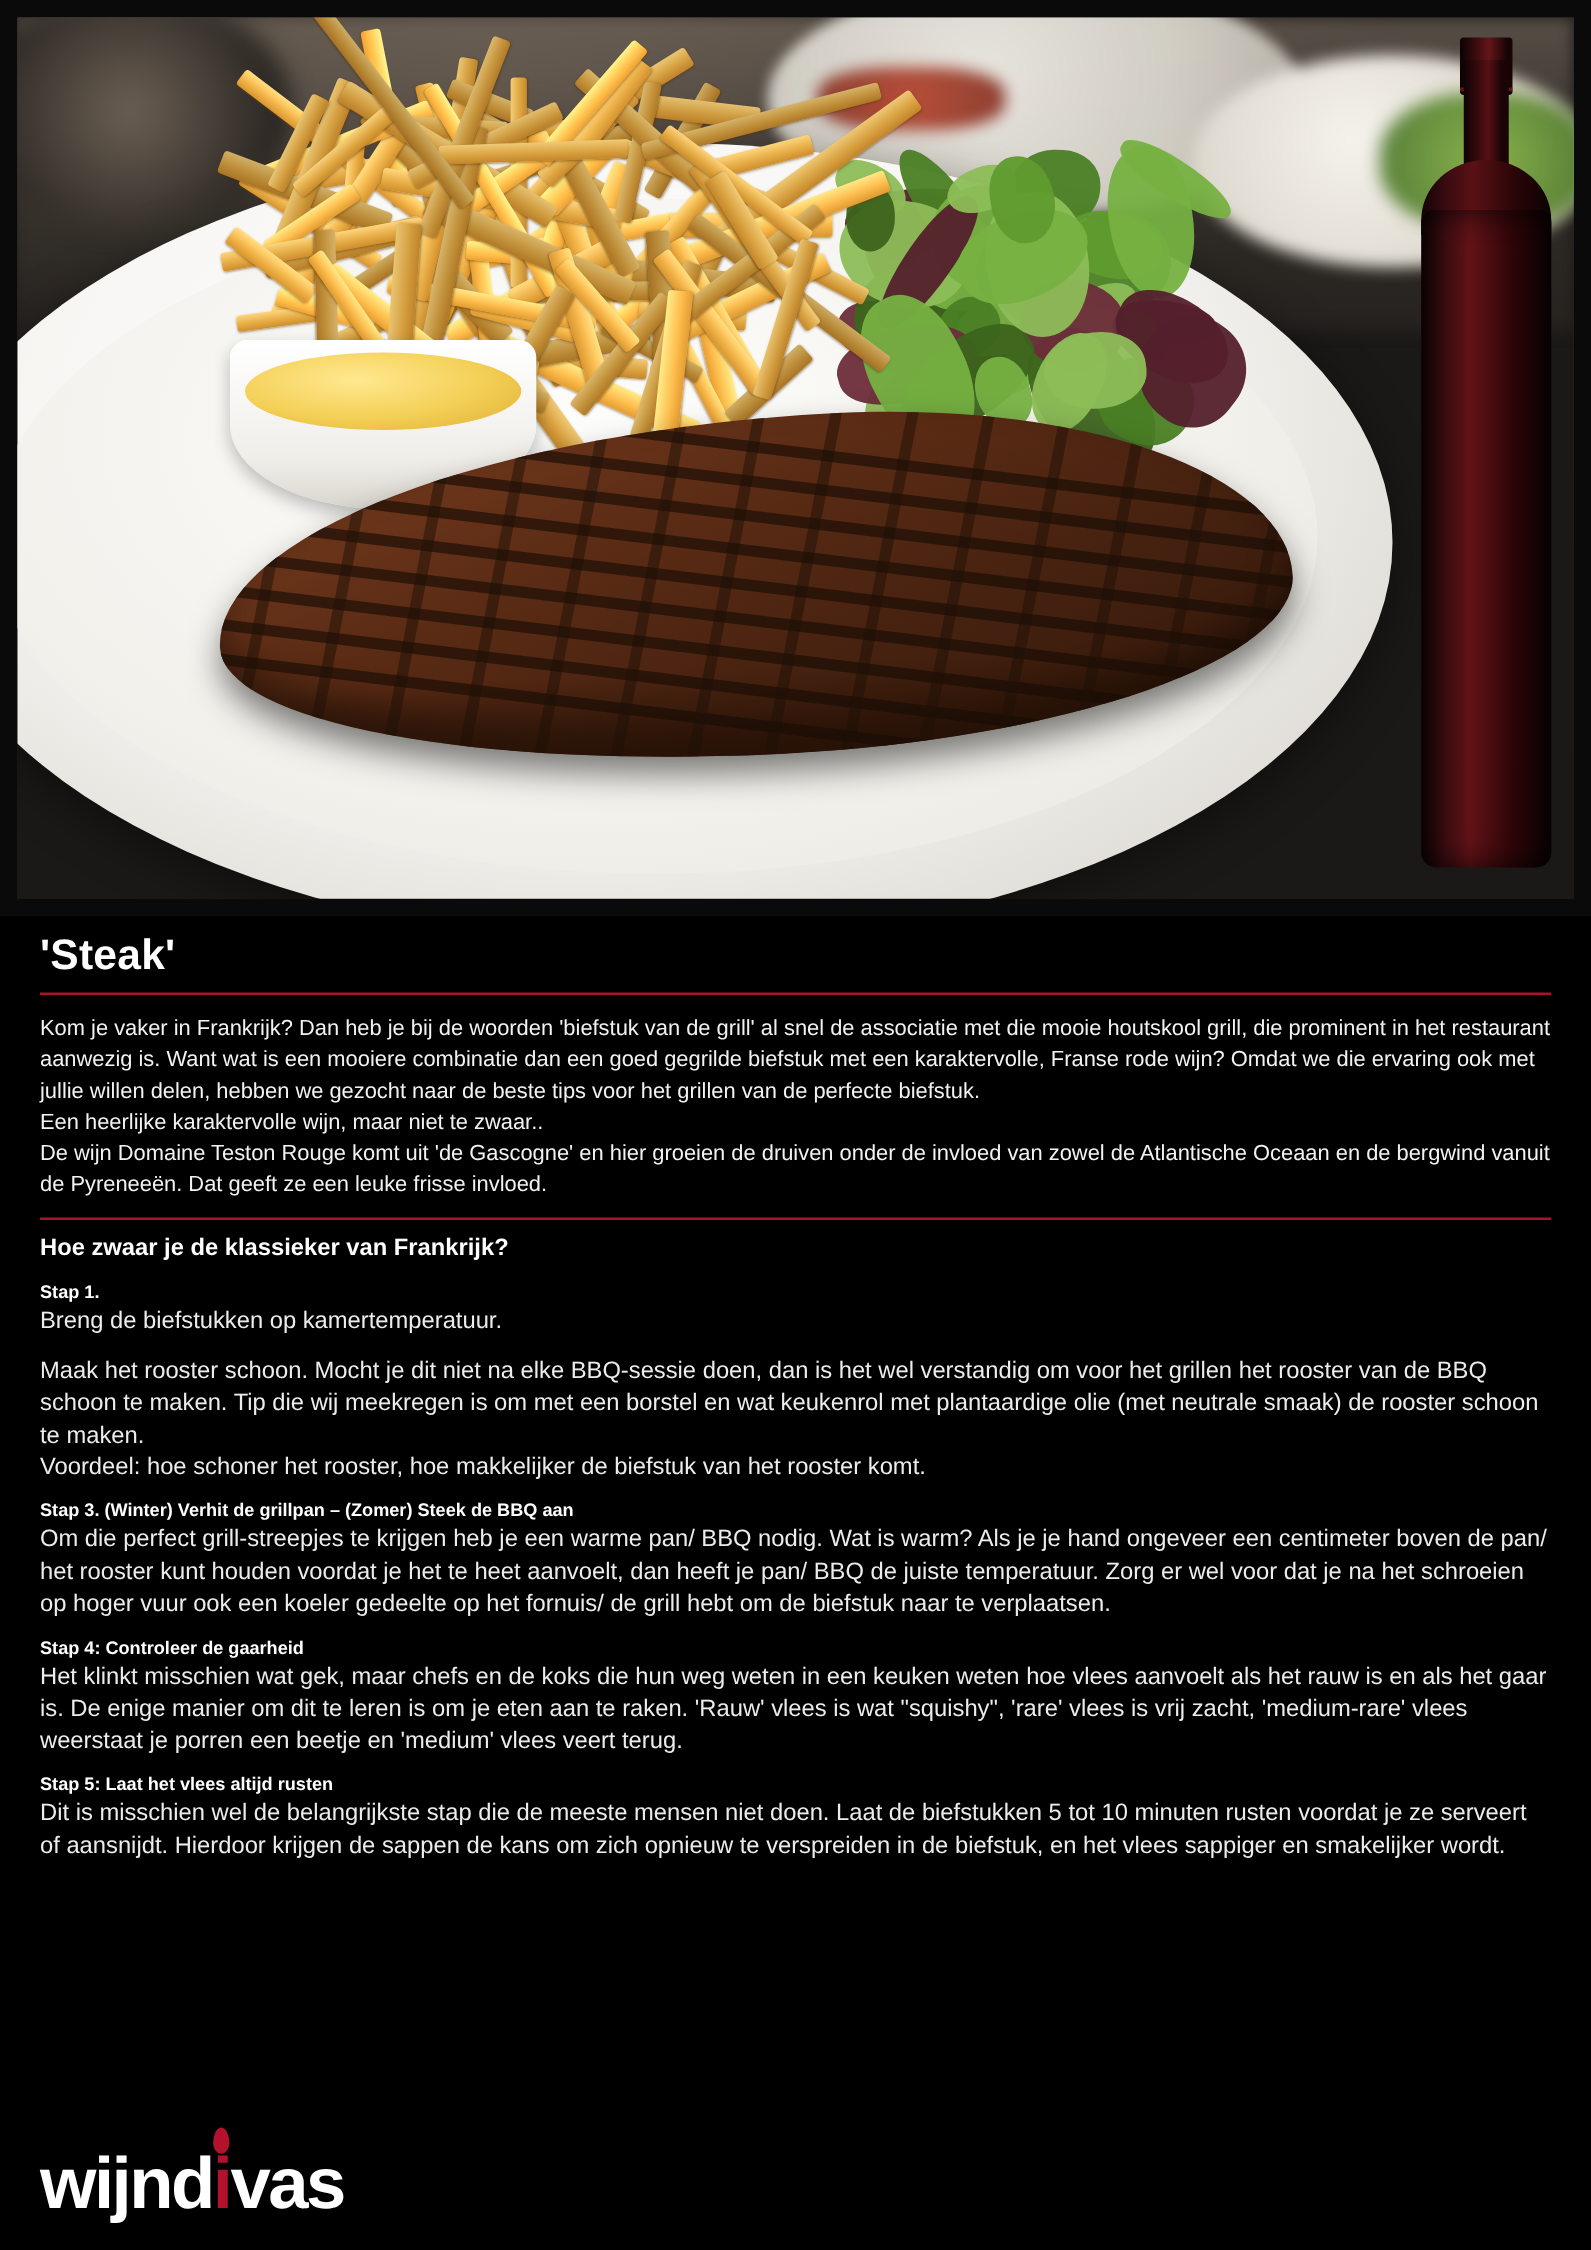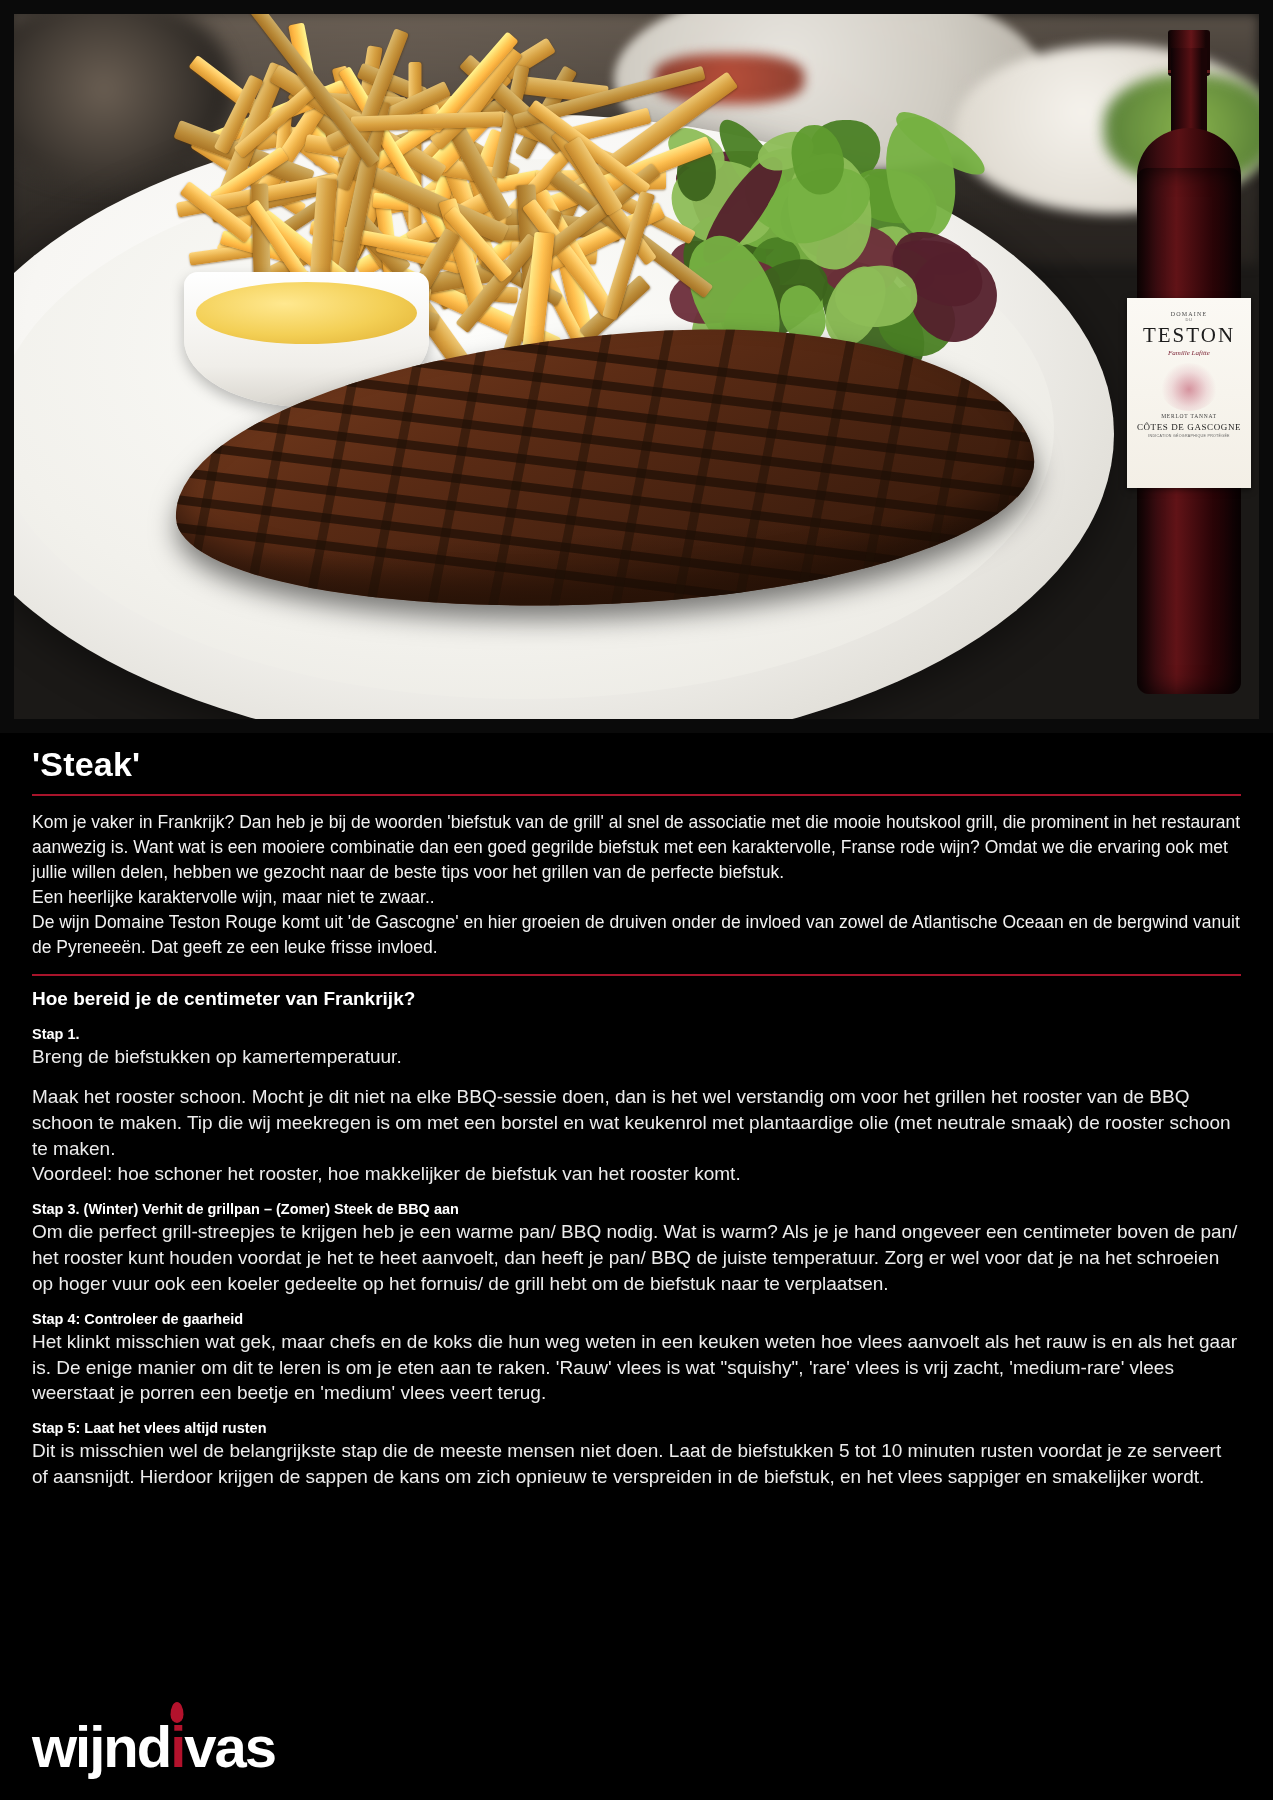--- a/index.html
+++ b/index.html
@@ -617,44 +617,34 @@
         </div>
     </div>
 
     <div class="bottle-wrap">
       <div class="bottle">
         <div class="bottle-cap"></div>
         <div class="bottle-cap-line"></div>
         <div class="bottle-neck"></div>
         <div class="bottle-shoulder"></div>
         <div class="bottle-body"></div>
-        <div class="label">
-          <div class="lbl-domaine">DOMAINE</div>
-          <div class="lbl-du">DU</div>
-          <div class="lbl-teston">TESTON</div>
-          <div class="lbl-famille">Famille Lafitte</div>
-          <div class="lbl-art"></div>
-          <div class="lbl-grapes">MERLOT TANNAT</div>
-          <div class="lbl-appellation">CÔTES DE GASCOGNE</div>
-          <div class="lbl-sub">INDICATION GÉOGRAPHIQUE PROTÉGÉE</div>
-        </div>
       </div>
     </div>
   </div>
 
   <div class="content">
     <div class="title">'Steak'</div>
     <div class="rule"></div>
     <div class="intro" id="intro">
         <p>Kom je vaker in Frankrijk? Dan heb je bij de woorden 'biefstuk van de grill' al snel de associatie met die mooie houtskool grill, die prominent in het restaurant aanwezig is. Want wat is een mooiere combinatie dan een goed gegrilde biefstuk met een karaktervolle, Franse rode wijn? Omdat we die ervaring ook met jullie willen delen, hebben we gezocht naar de beste tips voor het grillen van de perfecte biefstuk.</p>
         <p>Een heerlijke karaktervolle wijn, maar niet te zwaar..</p>
         <p>De wijn Domaine Teston Rouge komt uit 'de Gascogne' en hier groeien de druiven onder de invloed van zowel de Atlantische Oceaan en de bergwind vanuit de Pyreneeën. Dat geeft ze een leuke frisse invloed.</p>
       </div>
     <div class="rule2"></div>
-    <div class="subtitle">Hoe bereid je de centimeter van Frankrijk?</div>
+    <div class="subtitle">Hoe zwaar je de klassieker van Frankrijk?</div>
     <div class="steps" id="steps">
         <div class="step">
           <div class="step-head">Stap 1.</div>
           <div class="step-body">
             <p>Breng de biefstukken op kamertemperatuur.</p>
           </div>
         </div>
         <div class="step">
           <div class="step-body">
             <p>Maak het rooster schoon. Mocht je dit niet na elke BBQ-sessie doen, dan is het wel verstandig om voor het grillen het rooster van de BBQ schoon te maken. Tip die wij meekregen is om met een borstel en wat keukenrol met plantaardige olie (met neutrale smaak) de rooster schoon te maken.</p>

